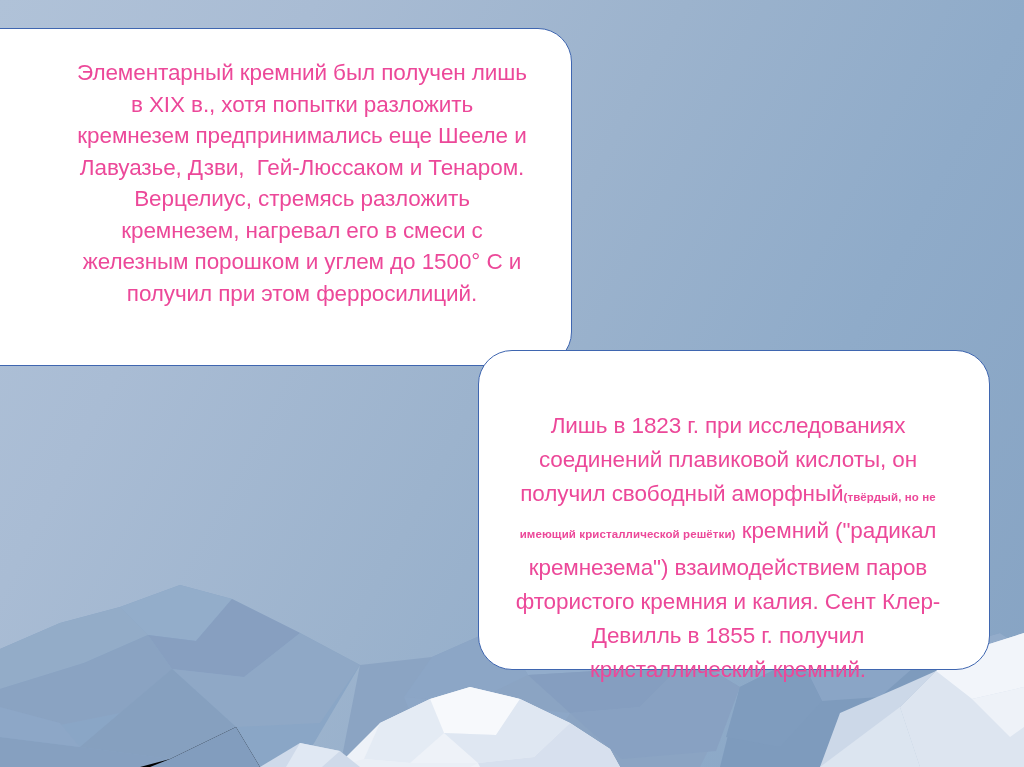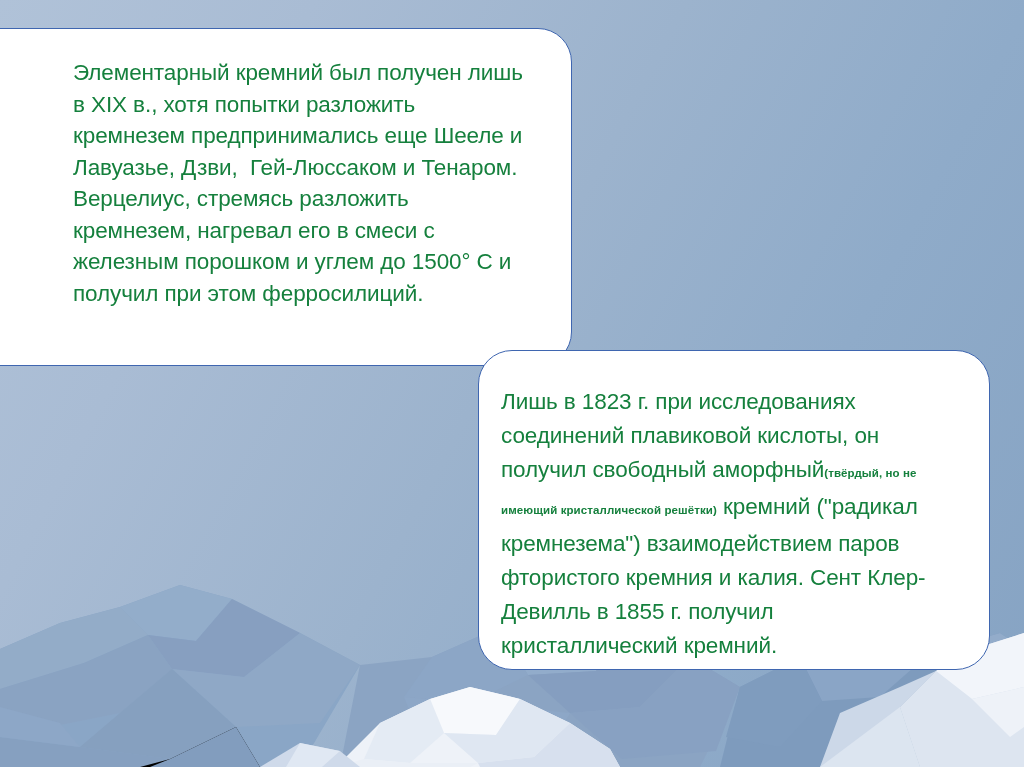--- a/index.html
+++ b/index.html
@@ -47,35 +47,37 @@
     left: 478px;
     top: 350px;
     width: 512px;
     height: 320px;
     border-radius: 34px;
     padding: 34px 34px 20px 22px;
     z-index: 3;
   }
 
   .bubble-body {
-    color: #15803d;
+    color: #ec4899;
     font-size: 22.5px;
     line-height: 31.5px;
     letter-spacing: -0.1px;
     white-space: pre-wrap;
+    text-align: center;
   }
 
   #bubble-1 .bubble-body {
     font-size: 22.5px;
     line-height: 31.5px;
   }
 
   #bubble-2 .bubble-body {
     font-size: 22.5px;
     line-height: 34px;
+    margin-top: 24px;
   }
 
   .fineprint {
     font-size: 11.5px;
     font-weight: bold;
     line-height: 34px;
     letter-spacing: 0.1px;
     vertical-align: baseline;
   }
 </style>

